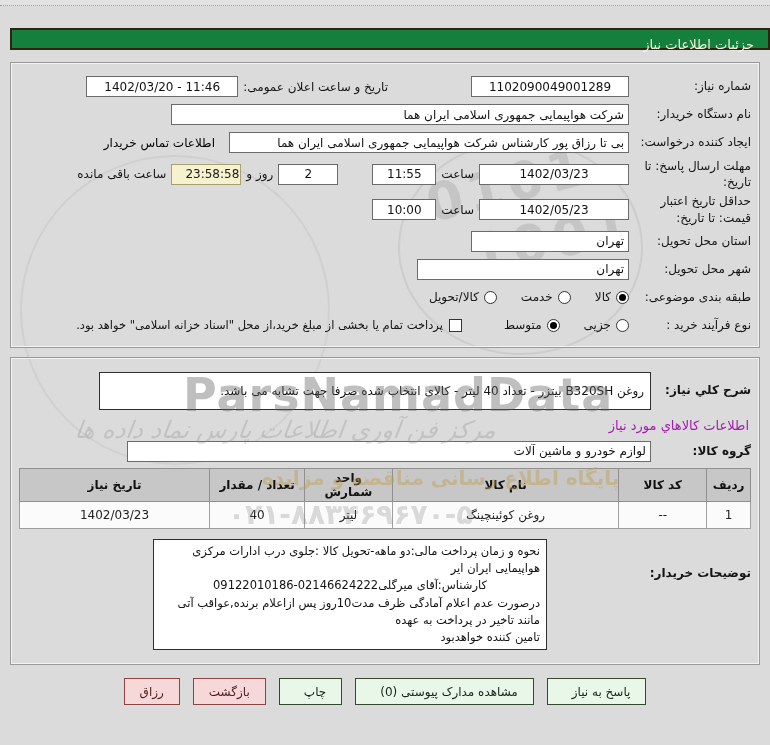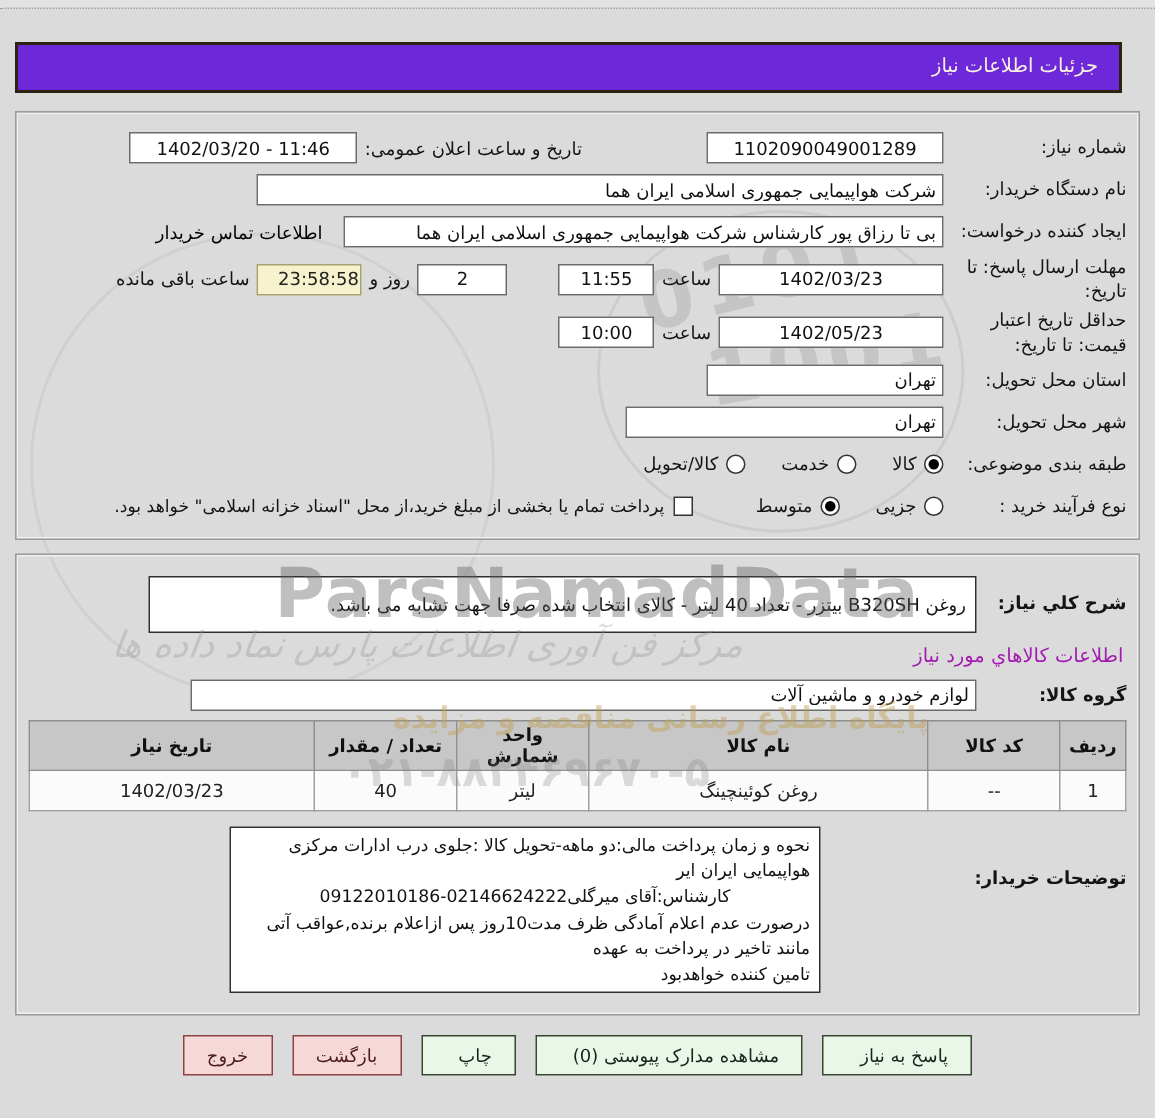--- a/index.html
+++ b/index.html
@@ -9,22 +9,22 @@
     font-family:"DejaVu Sans","Liberation Sans",sans-serif;
     direction:rtl;
     overflow:hidden;
   }
   .page { position:relative; width:770px; height:745px; overflow:hidden; }
 
   .dotted-strip { height:6px; border-bottom:1px dotted #9a9a9a; background:#e2e2e2; }
 
   .title-bar {
     position:relative; z-index:3;
-    margin:22px 22px 12px 10px; height:34px;
-    background:#6d28d9; border:2px solid #2e2310;
+    margin:22px 0 12px 10px; height:22px;
+    background:#15803d; border:2px solid #2e2310;
     color:#f7f1df; font-size:13px; line-height:30px;
     padding:0 14px; text-align:right;
   }
 
   .panel {
     position:relative; z-index:1;
     margin:0 10px 9px 10px;
     border:1px solid #9a9a9a;
     box-shadow:inset 0 0 0 1px #f2f2f2;
     padding:8px 8px 6px 8px;
@@ -245,21 +245,21 @@
       </div>
     </div>
 
   </div>
 
   <div class="btn-row">
     <button class="btn green">پاسخ به نیاز</button>
     <button class="btn green">مشاهده مدارک پیوستی (0)</button>
     <button class="btn green">چاپ</button>
     <button class="btn red">بازگشت</button>
-    <button class="btn red">خروج</button>
+    <button class="btn red">رزاق</button>
   </div>
 
   <div class="wm wm-under wm-circle" id="wm-c1"></div>
   <div class="wm wm-under wm-circle" id="wm-c2"></div>
   <div class="wm wm-under" id="wm-d1">0101</div>
   <div class="wm wm-under" id="wm-d2">1001</div>
   <div class="wm wm-over" id="wm-brand">ParsNamadData</div>
   <div class="wm wm-over" id="wm-callig">مرکز فن آوری اطلاعات پارس نماد داده ها</div>
   <div class="wm wm-over" id="wm-yellow">پایگاه اطلاع رسانی مناقصه و مزایده</div>
   <div class="wm wm-over" id="wm-phone">۰۲۱-۸۸۳۴۶۹۶۷۰-۵</div>

